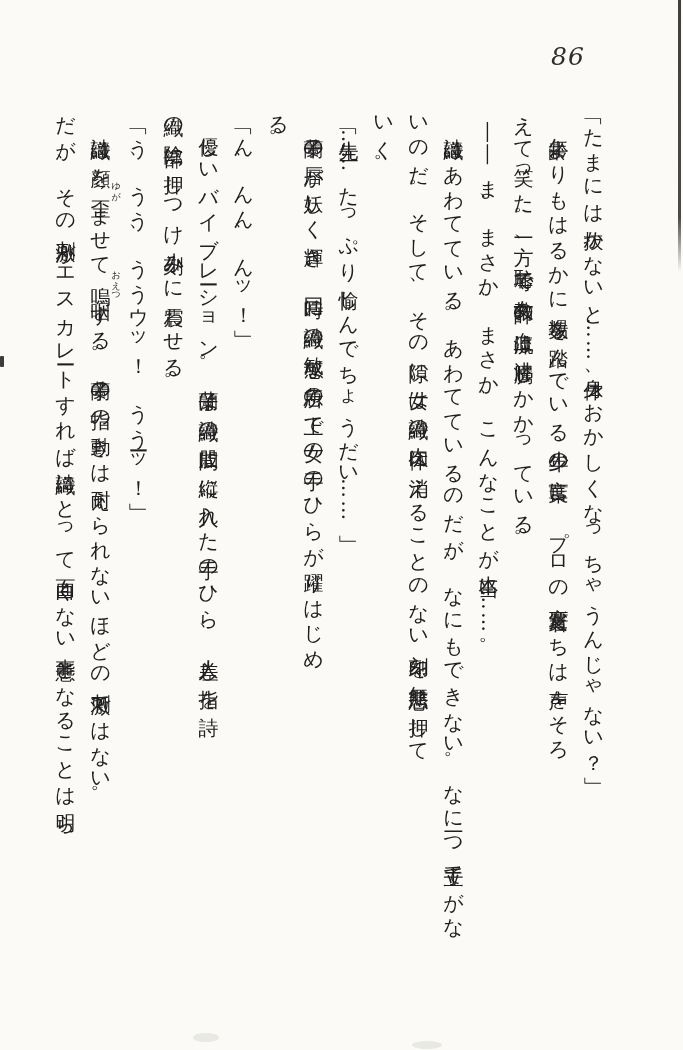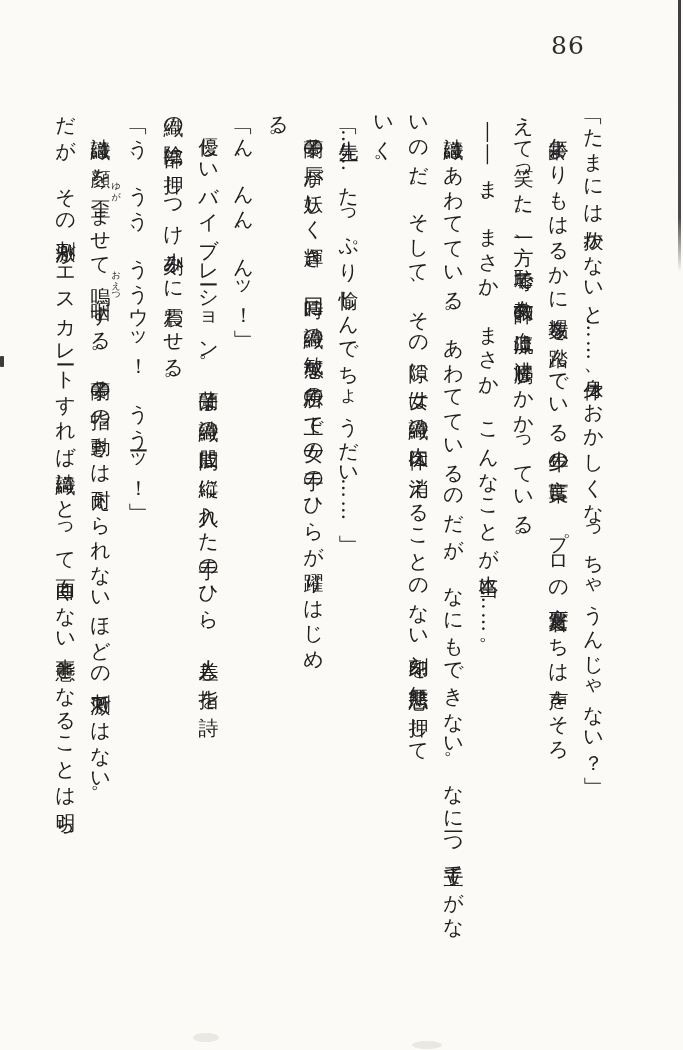--- a/index.html
+++ b/index.html
@@ -11,22 +11,23 @@
     height: 1050px;
     position: relative;
     overflow: hidden;
     background: #fbfaf7;
     font-family: "DejaVu Serif", "Liberation Serif", serif;
   }
   
   .page-number {
     position: absolute;
     left: 551px;
-    top: 31px;
+    top: 42px;
     font-size: 25px;
+    font-style: italic;
     color: #2e2e2e;
     letter-spacing: 1px;
   }
   
   .text-body {
     position: absolute;
     top: 102px;
     right: 72px;
     height: 853px;
     writing-mode: vertical-rl;

